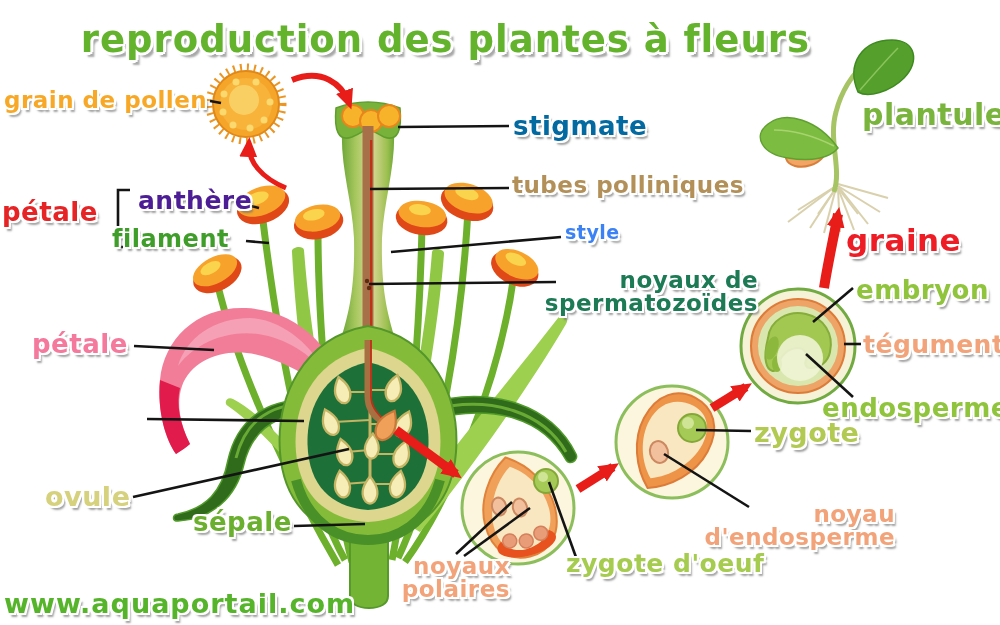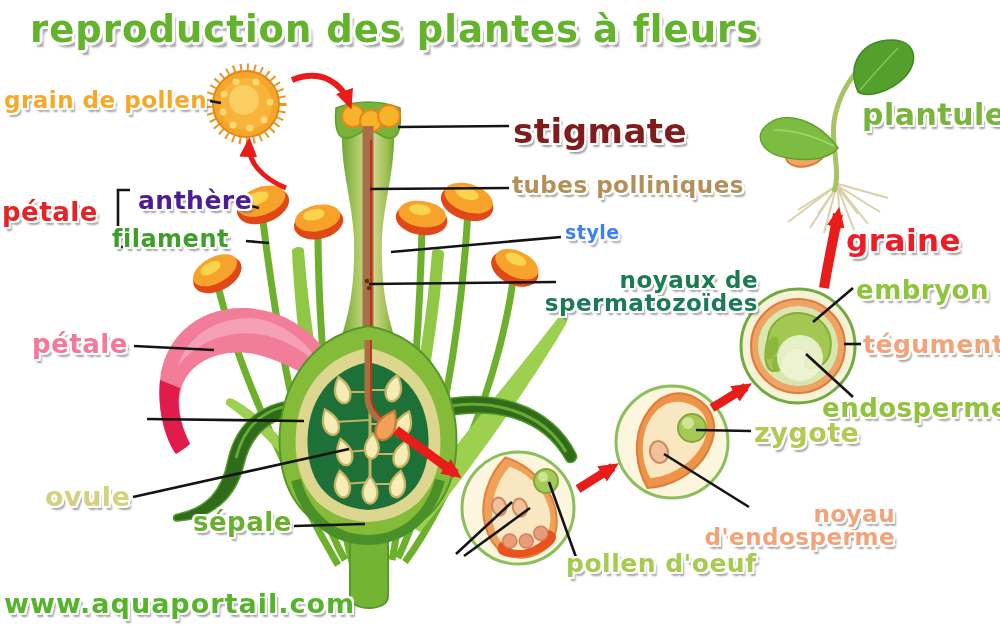--- a/index.html
+++ b/index.html
@@ -5,21 +5,21 @@
   html,body{margin:0;padding:0;background:#fff;}
   #stage{position:relative;width:1000px;height:625px;background:#ffffff;overflow:hidden;
          font-family:"DejaVu Sans",sans-serif;}
   #art{position:absolute;left:0;top:0;z-index:1;}
   .lbl{position:absolute;z-index:5;font-weight:bold;font-family:"DejaVu Sans",sans-serif;
        white-space:nowrap;letter-spacing:.5px;
        text-shadow:-2px -2px 0 #fff,2px -2px 0 #fff,-2px 2px 0 #fff,2px 2px 0 #fff,
                    -2px 0 0 #fff,2px 0 0 #fff,0 -2px 0 #fff,0 2px 0 #fff,
                    3px 4px 2px rgba(110,110,110,.65);text-align:center;}
   .wrap{white-space:normal;text-align:right;line-height:1.02;}
-  #title{position:absolute;left:30px;top:8px;width:780px;text-align:left;z-index:5;
+  #title{position:absolute;left:30px;top:18px;width:780px;text-align:right;z-index:5;
          font:bold 37px "DejaVu Sans",sans-serif;color:#64b32d;letter-spacing:1px;
          text-shadow:-2px -2px 0 #fff,2px -2px 0 #fff,-2px 2px 0 #fff,2px 2px 0 #fff,
                      -3px 0 0 #fff,3px 0 0 #fff,0 -3px 0 #fff,0 3px 0 #fff,
                      4px 5px 2px rgba(110,110,110,.6);}
 </style>
 </head>
 <body>
 
 <div id="stage">
 
@@ -265,26 +265,27 @@
 
   <div id="title">reproduction des plantes à fleurs</div>
 
   <div class="lbl" style="left:4px;top:87px;font-size:23px;color:#f7a827">grain de pollen</div>
   <div class="lbl" style="left:2px;top:197px;font-size:26px;color:#e62426">pétale</div>
   <div class="lbl" style="left:138px;top:186px;font-size:25px;color:#4c1d95">anthère</div>
   <div class="lbl" style="left:112px;top:225px;font-size:24px;color:#3f9e2a">filament</div>
   <div class="lbl" style="left:32px;top:329px;font-size:26px;color:#f4799c">pétale</div>
   <div class="lbl" style="left:45px;top:481px;font-size:27px;color:#d6d17c">ovule</div>
   <div class="lbl" style="left:193px;top:507px;font-size:26px;color:#6ab02e">sépale</div>
-  <div class="lbl" style="left:513px;top:111px;font-size:34px;color:#7f1d1d">stigmate</div>
+  <div class="lbl" style="left:513px;top:111px;font-size:26px;color:#0369a1">stigmate</div>
   <div class="lbl" style="left:512px;top:172px;font-size:23px;color:#b29058">tubes polliniques</div>
   <div class="lbl" style="left:565px;top:221px;font-size:19px;color:#3b82f6">style</div>
   <div class="lbl wrap" style="left:518px;top:269px;width:240px;font-size:23px;color:#1c7a55">noyaux de spermatozoïdes</div>
   <div class="lbl" style="left:862px;top:97px;font-size:30px;color:#79b43c">plantule</div>
   <div class="lbl" style="left:846px;top:222px;font-size:31px;color:#ee1c24">graine</div>
   <div class="lbl" style="left:856px;top:275px;font-size:26px;color:#8fc43c">embryon</div>
   <div class="lbl" style="left:863px;top:330px;font-size:25px;color:#f2a379">tégument</div>
   <div class="lbl" style="left:822px;top:393px;font-size:26px;color:#8fc43c">endosperme</div>
   <div class="lbl" style="left:754px;top:417px;font-size:27px;color:#b2c952">zygote</div>
   <div class="lbl wrap" style="left:690px;top:503px;width:205px;font-size:23px;color:#f2a379">noyau d'endosperme</div>
-  <div class="lbl" style="left:566px;top:549px;font-size:25px;color:#a5cb4f">pollen d'oeuf</div>
+  <div class="lbl" style="left:566px;top:549px;font-size:25px;color:#a5cb4f">zygote d'oeuf</div>
+  <div class="lbl wrap" style="left:385px;top:555px;width:125px;font-size:23px;color:#f2a379">noyaux polaires</div>
   <div class="lbl" style="left:4px;top:588px;font-size:27px;color:#55b42a;letter-spacing:1px">www.aquaportail.com</div>
 </div>
 
 </body></html>

